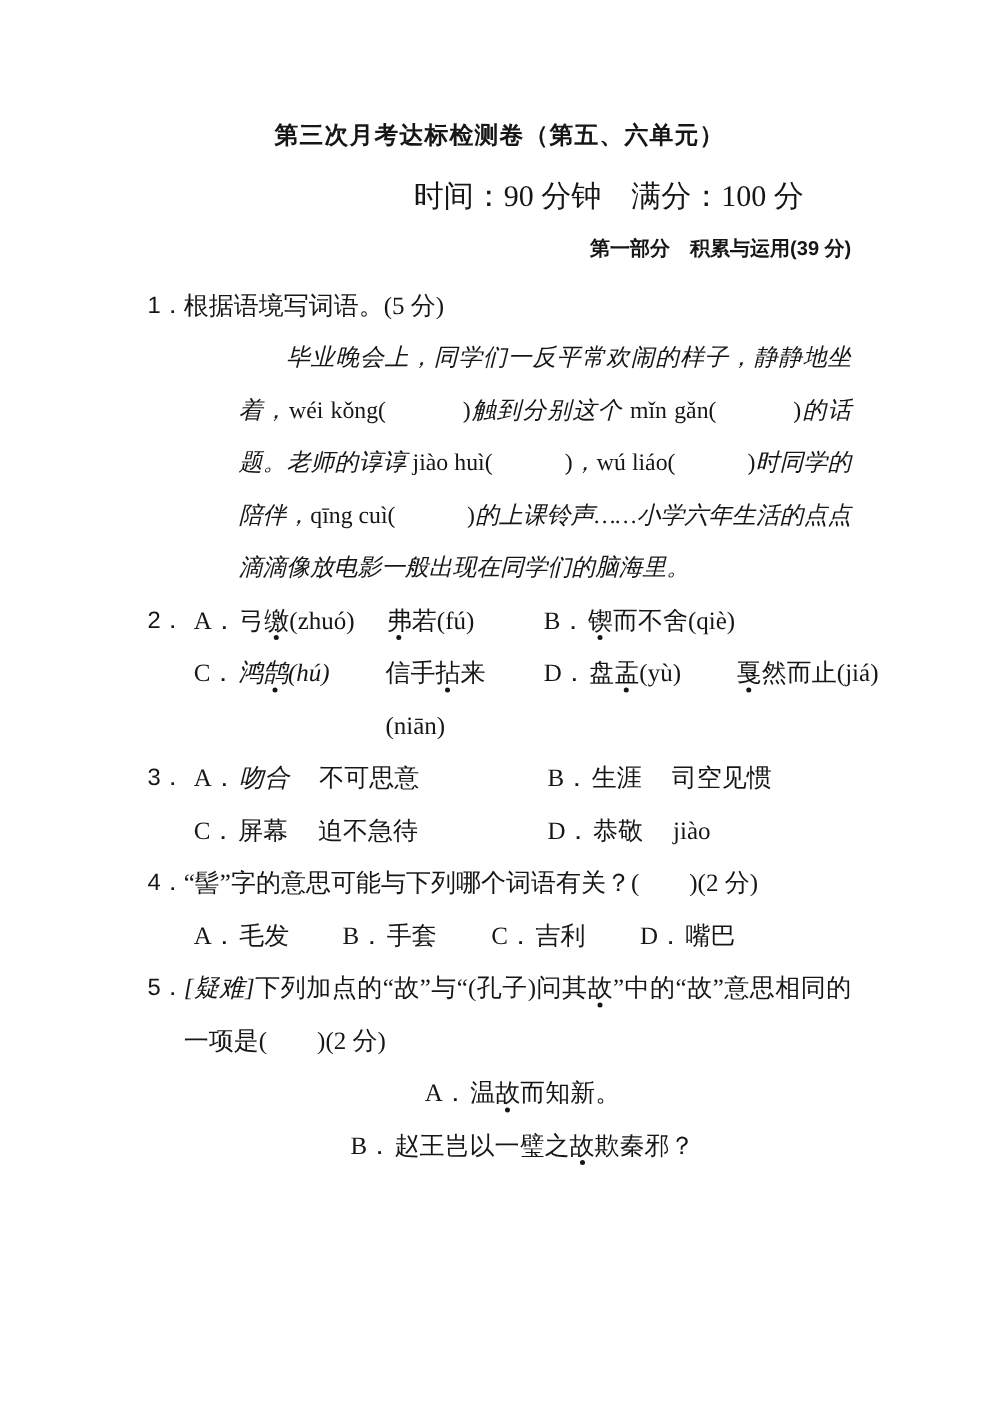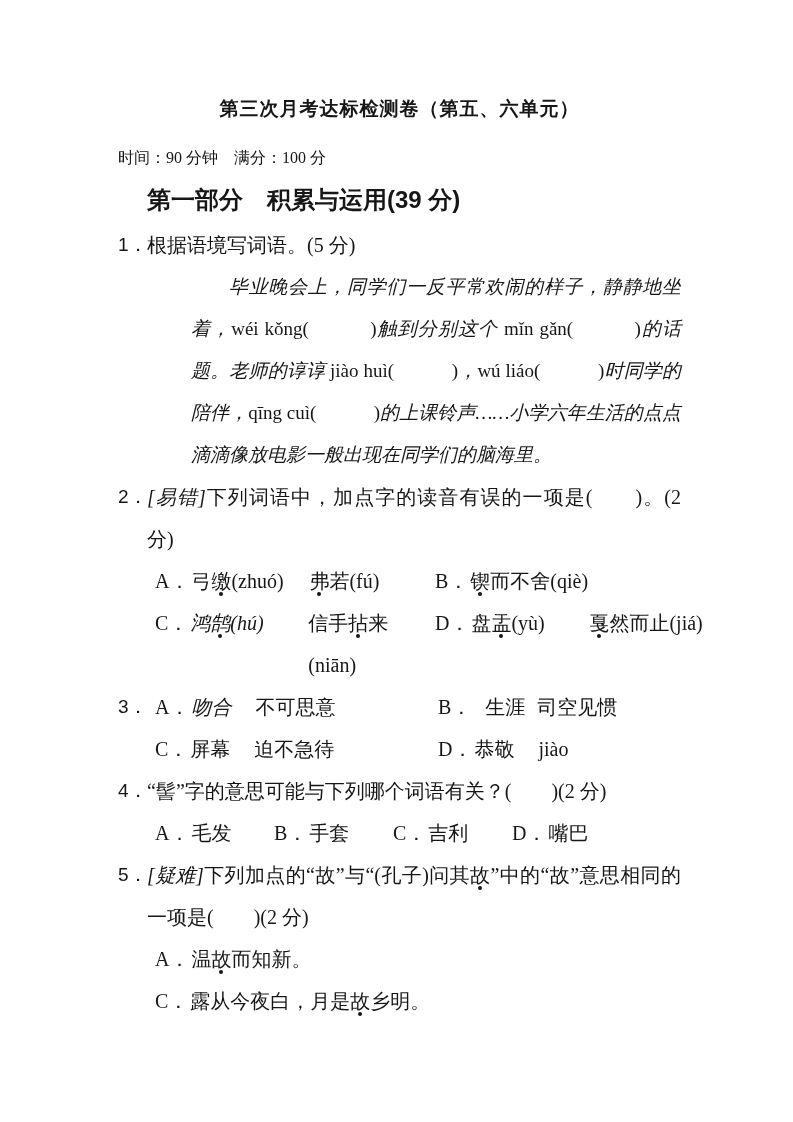--- a/index.html
+++ b/index.html
@@ -6,39 +6,39 @@
   body{
     width:793px;height:1122px;overflow:hidden;
     background:#ffffff;color:#161616;
     font-family:"Liberation Serif","DejaVu Serif",serif;
   }
   .page{padding:96px 112px 0 118px;box-sizing:border-box;width:793px;}
   .title{
     font-size:19px;font-weight:700;text-align:center;line-height:26px;
     letter-spacing:1px;
   }
-  .info{font-size:16px;padding-right:38px;line-height:24px;margin-top:24px;}
+  .info{font-size:24px;text-align:right;padding-right:38px;line-height:24px;margin-top:24px;}
   .section{
     font-family:"Liberation Sans","DejaVu Sans",sans-serif;
-    font-size:24px;font-weight:700;text-align:left;line-height:28px;
+    font-size:16px;font-weight:700;text-align:right;line-height:28px;
     margin-top:16px;margin-left:29px;
   }
   #questions{margin-top:10px;font-size:20px;line-height:42px;}
   .q{display:flex;align-items:flex-start;}
   .qnum{
     flex:0 0 29px;width:29px;
     font-family:"Liberation Sans","DejaVu Sans",sans-serif;
     font-size:19px;
   }
   .qbody{flex:1 1 auto;min-width:0;text-align:justify;}
   .stem{}
   .para{font-size:19px;text-indent:38px;margin-left:44px;}
   .opt-row{display:flex;padding-left:8px;text-align:left;}
   .opt-cell{display:flex;flex:0 0 auto;align-items:baseline;}
-  .opt-line{padding-left:8px;text-align:left;}
+  .opt-line{padding-left:8px;text-align:center;}
   .opt-label{flex:0 0 auto;margin-right:2px;}
   .item{display:inline-block;}
   .k{font-style:italic;}
   .nw{white-space:nowrap;}
   .d{position:relative;}
   .d::after{
     content:"";position:absolute;left:50%;bottom:-4px;
     transform:translateX(-50%);
     width:4px;height:4px;border-radius:50%;background:#161616;
   }
@@ -54,21 +54,20 @@
       <div class="q">
         <span class="qnum">1．</span>
         <div class="qbody">
           <div class="stem"><span>根据语境写词语。(5 分)</span></div>
           <div class="para"><span class="k">毕业晚会上，同学们一反平常欢闹的样子，静静地坐着，</span><span>wéi </span><span class="nw">kǒng(　　　)</span><span class="k">触到分别这个 </span><span class="nw">mǐn gǎn(　　　)</span><span class="k">的话题。老师的谆谆 </span><span class="nw">jiào huì(　　　)</span><span class="k">，</span><span class="nw">wú liáo(　　　)</span><span class="k">时同学的陪伴，</span><span class="nw">qīng cuì(　　　)</span><span class="k">的上课铃声……小学六年生活的点点滴滴像放电影一般出现在同学们的脑海里。</span></div>
         </div>
       </div>
       <div class="q">
         <span class="qnum">2．</span>
         <div class="qbody">
-          <div class="stem"><span class="k">[易错]</span><span>下列词语中，加点字的读音有误的一项是(　　)。(2 分)</span></div>
           <div class="opt-row">
             <span class="opt-cell" style="width: 280px;">
               <span class="opt-label">A．</span>
               <span class="item" style="min-width: 118px;"><span>弓</span><span class="d">缴</span><span>(zhuó)</span></span>
               <span class="item"><span class="d">弗</span><span>若(fú)</span></span>
             </span>
             <span class="opt-cell" style="width: 280px;">
               <span class="opt-label">B．</span>
               <span class="item"><span class="d">锲</span><span>而不舍(qiè)</span></span>
             </span>
@@ -91,21 +90,21 @@
         <span class="qnum">3．</span>
         <div class="qbody">
           <div class="opt-row">
             <span class="opt-cell" style="width: 283px;">
               <span class="opt-label">A．</span>
               <span class="item" style="min-width: 64px; font-style: italic;"><span>吻合</span></span>
               <span class="item"><span>不可思意</span></span>
             </span>
             <span class="opt-cell" style="width: 283px;">
               <span class="opt-label">B．</span>
-              <span class="item" style="min-width: 64px; text-align: center;"><span>生涯</span></span>
+              <span class="item" style="min-width: 64px;"><span>生涯</span></span>
               <span class="item"><span>司空见惯</span></span>
             </span>
           </div>
           <div class="opt-row">
             <span class="opt-cell" style="width: 283px;">
               <span class="opt-label">C．</span>
               <span class="item" style="min-width: 64px;"><span>屏幕</span></span>
               <span class="item"><span>迫不急待</span></span>
             </span>
             <span class="opt-cell" style="width: 283px;">
@@ -138,17 +137,17 @@
               <span class="item"><span>嘴巴</span></span>
             </span>
           </div>
         </div>
       </div>
       <div class="q">
         <span class="qnum">5．</span>
         <div class="qbody">
           <div class="stem"><span class="k">[疑难]</span><span>下列加点的“故”与“(孔子)问其</span><span class="d">故</span><span>”中的“故”意思相同的一项是(　　)(2 分)</span></div>
           <div class="opt-line"><span class="opt-label">A．</span><span class="item"><span>温</span><span class="d">故</span><span>而知新。</span></span></div>
-          <div class="opt-line"><span class="opt-label">C．</span><span class="item"><span>露从今夜白，月是</span><span class="d">故</span><span>乡明。</span></span></div>
+          <div class="opt-line"><span class="opt-label">B．</span><span class="item"><span>赵王岂以一璧之</span><span class="d">故</span><span>欺秦邪？</span></span></div>
         </div>
       </div>
     </div>
 </div>
 
 </body></html>

